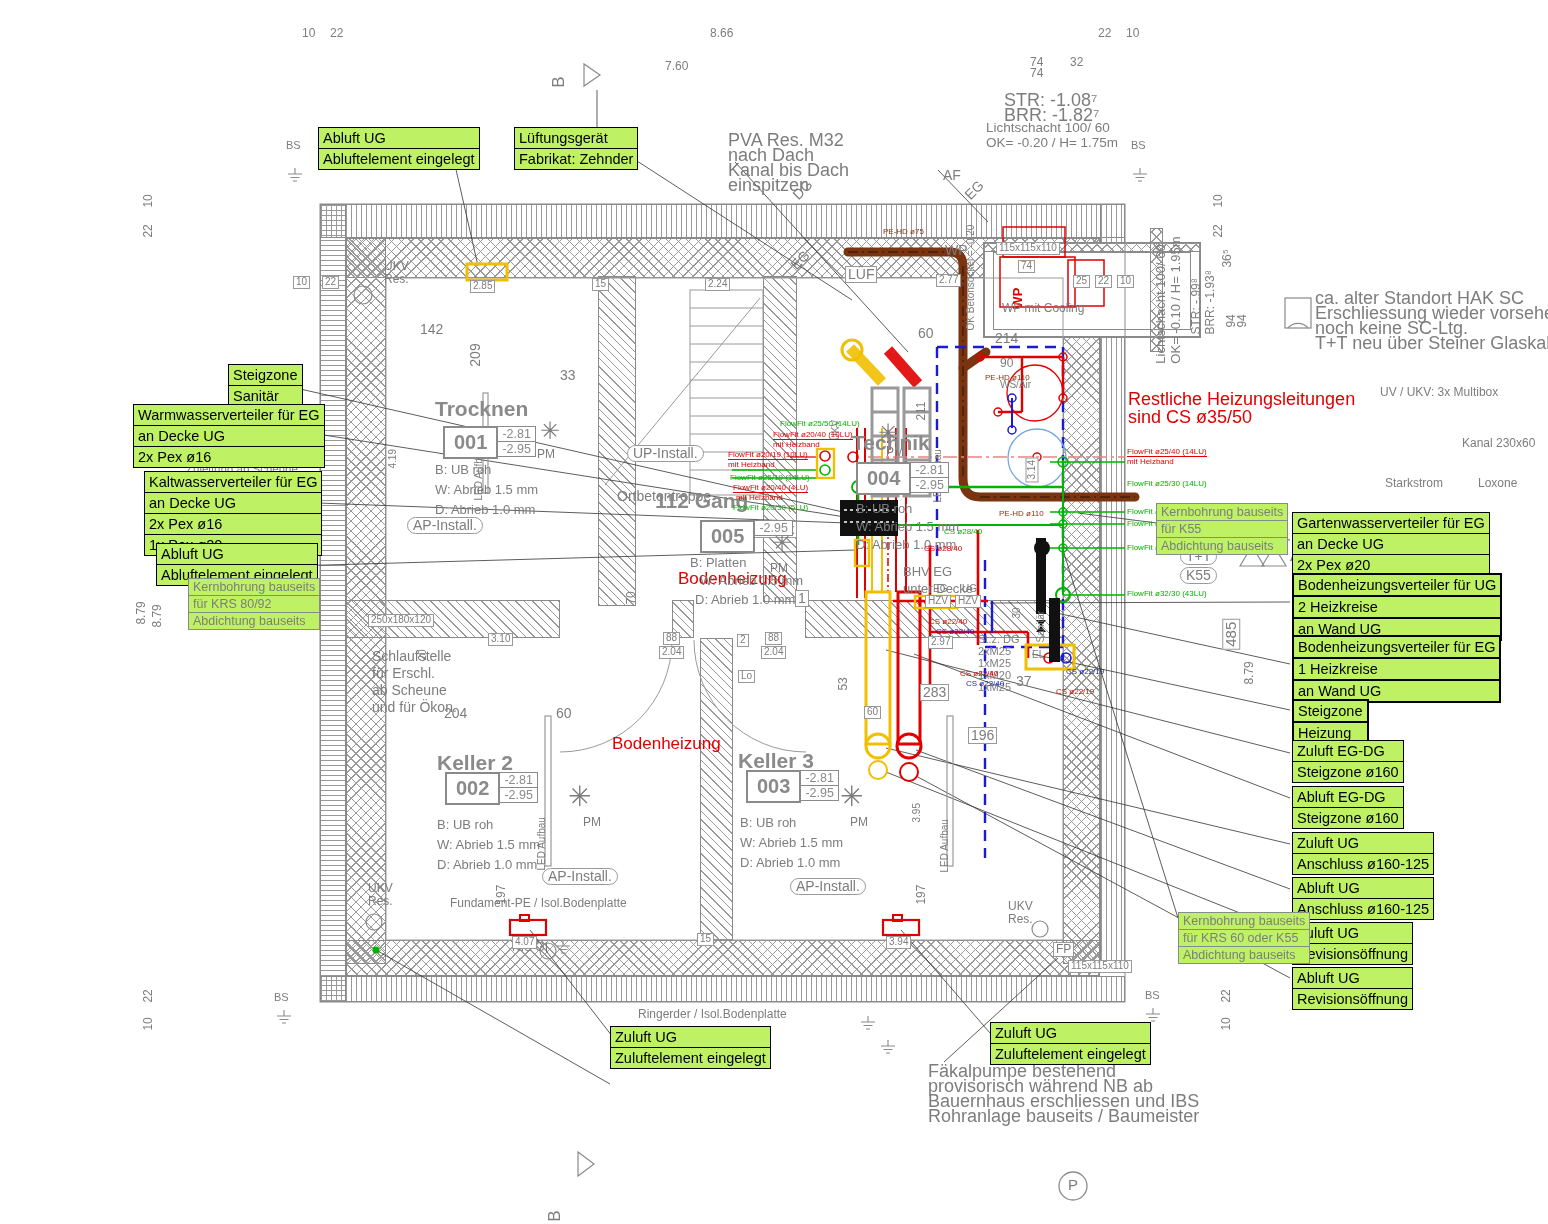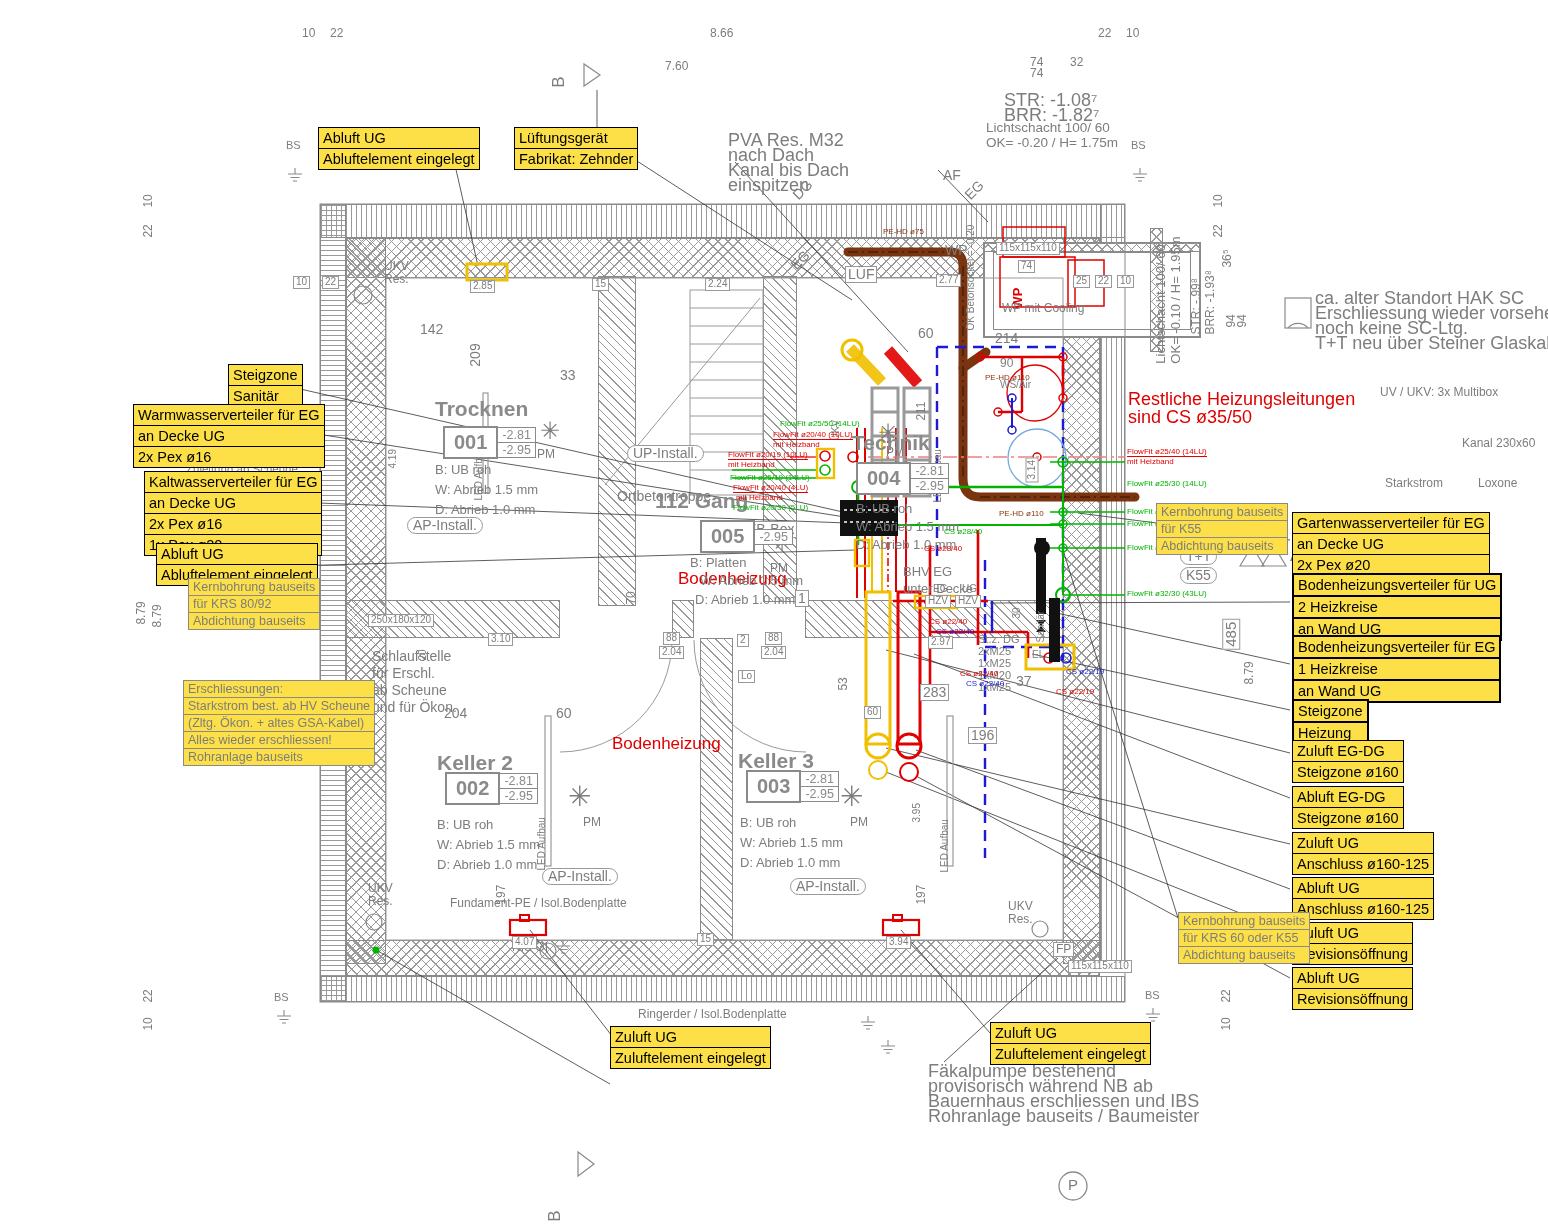--- a/index.html
+++ b/index.html
@@ -17,30 +17,30 @@
   .t{position:absolute;white-space:nowrap;color:#7d7d7d;font-size:12px;line-height:1.05;}
   .s{font-size:10px;} .xs{font-size:8px;} .med{font-size:14px;} .lg{font-size:13px;}
   .big{font-size:21px;font-weight:bold;color:#8a8a8a;}
   .red{color:#e00000;} .grn{color:#00b400;} .blu{color:#1b1bd6;} .brn{color:#8a3510;}
   .b{font-weight:bold;}
   .bx{border:1px solid #999;background:#fff;padding:0 2px;}
   .rbx{border:1px solid #999;background:#fff;padding:0 5px;border-radius:9px;}
   .rot{transform:rotate(-90deg);transform-origin:0 100%;}
   .r45{transform:rotate(-45deg);transform-origin:0 0;}
   
-  .co{position:absolute;background:#fde047;border:1px solid #000;color:#000;
+  .co{position:absolute;background:#bef264;border:1px solid #000;color:#000;
       font-size:14.5px;z-index:40;}
   .co>div{padding:0 4px;line-height:20px;border-top:1px solid #000;white-space:nowrap;}
   .co>div:first-child{border-top:none;}
   .co.bold{border-width:2px;} .co.bold>div{border-top-width:2px;}
   .co.grey{border-color:#8a8a8a;color:#7d7d7d;font-size:12.5px;}
   .co.grey>div{border-top-color:#8a8a8a;line-height:16px;}
   .gnote{position:absolute;color:#7d7d7d;font-size:18px;line-height:15px;white-space:nowrap;}
   
-  .rtag{position:absolute;display:flex;align-items:center;z-index:5;}
+  .rtag{position:absolute;display:flex;align-items:flex-start;z-index:5;}
   .rnum{border:2px solid #8a8a8a;color:#8a8a8a;font-size:20px;font-weight:bold;
         padding:3px 9px;background:#fff;}
   .rlv{border:1px solid #8a8a8a;border-left:none;font-size:12.5px;color:#8a8a8a;
        background:#fff;display:flex;flex-direction:column;justify-content:center;}
   .rlv div{padding:0 4px;} .rlv div+div{border-top:1px solid #8a8a8a;}
   svg{position:absolute;left:0;top:0;}
   .lay{position:absolute;left:0;top:0;width:100%;height:100%;}
 </style>
 </head>
 <body>
@@ -262,27 +262,20 @@
     <div>1x Pex ø20</div>
   </div>
   <div class="co" style="left:156px;top:543px">
     <div>Abluft UG</div>
     <div>Abluftelement eingelegt</div>
   </div>
   <div class="co grey" style="left:188px;top:578px">
     <div>Kernbohrung bauseits</div>
     <div>für KRS 80/92</div>
     <div>Abdichtung bauseits</div>
-  </div>
-  <div class="co grey" style="left:183px;top:680px">
-    <div>Erschliessungen:</div>
-    <div>Starkstrom best. ab HV Scheune</div>
-    <div>(Zltg. Ökon. + altes GSA-Kabel)</div>
-    <div>Alles wieder erschliessen!</div>
-    <div>Rohranlage bauseits</div>
   </div>
   <div class="co" style="left:1292px;top:512px">
     <div>Gartenwasserverteiler für EG</div>
     <div>an Decke UG</div>
     <div>2x Pex ø20</div>
   </div>
   <div class="co bold" style="left:1292px;top:573px">
     <div>Bodenheizungsverteiler für UG</div>
     <div>2 Heizkreise</div>
     <div>an Wand UG</div>

